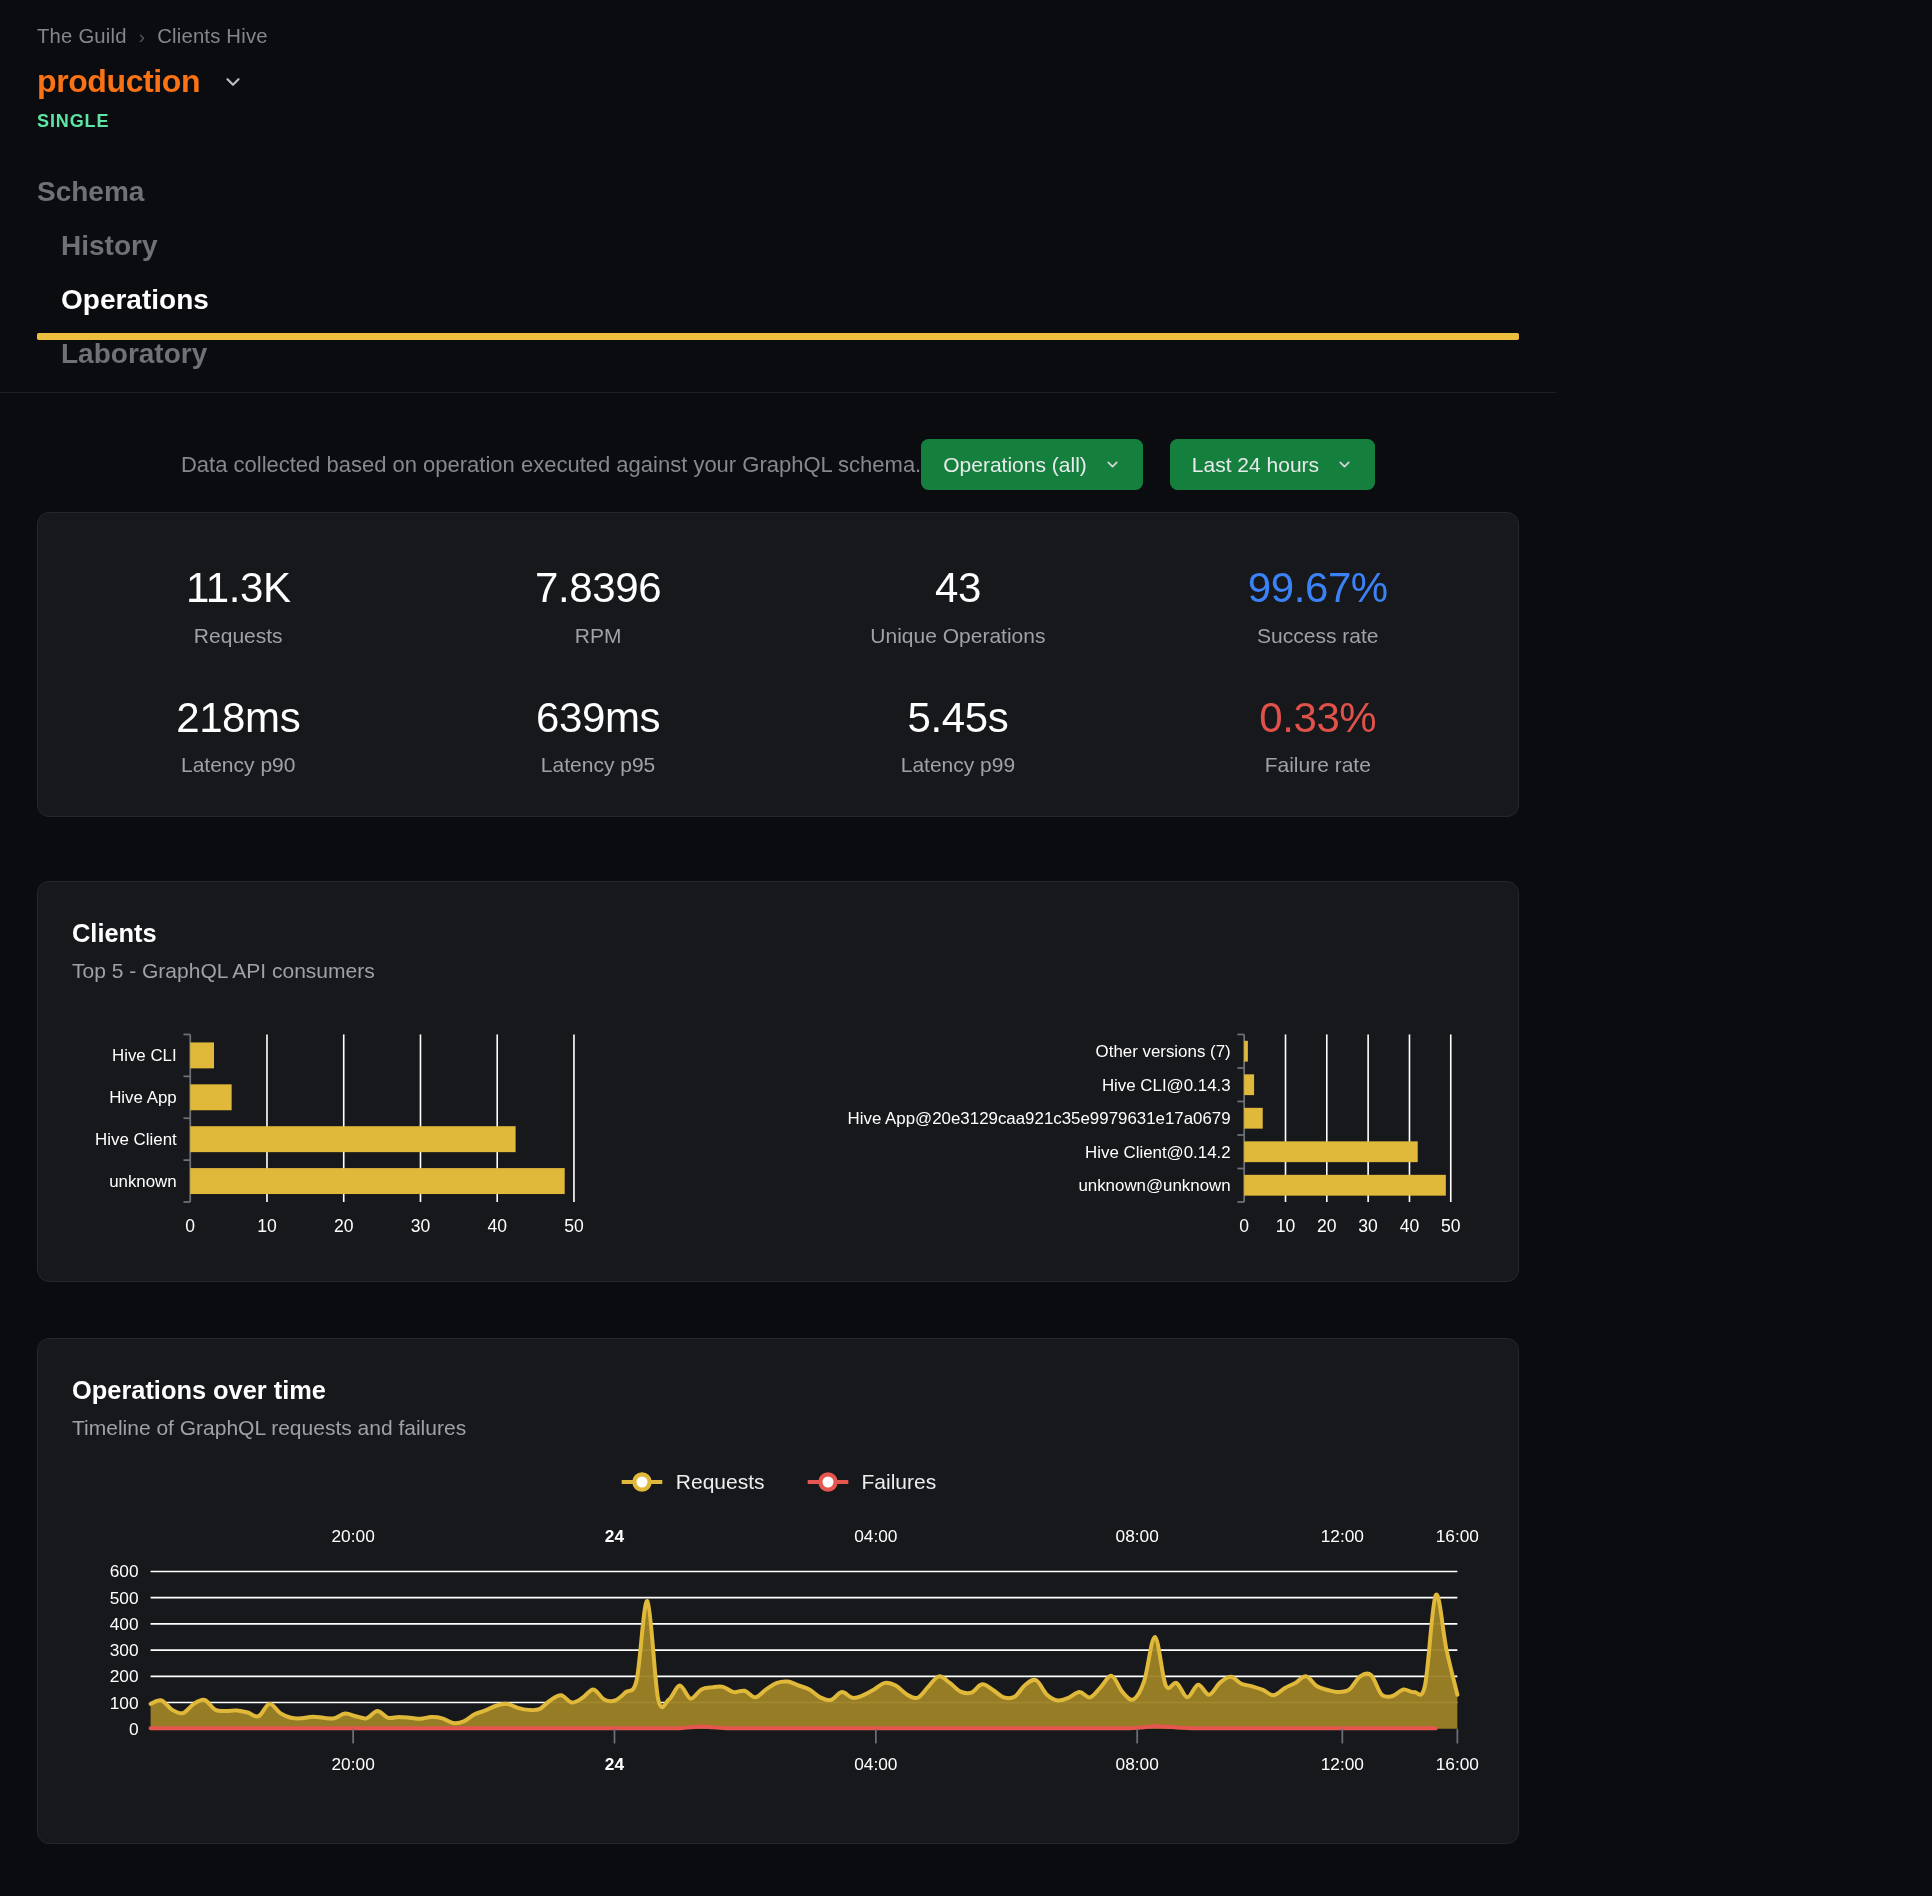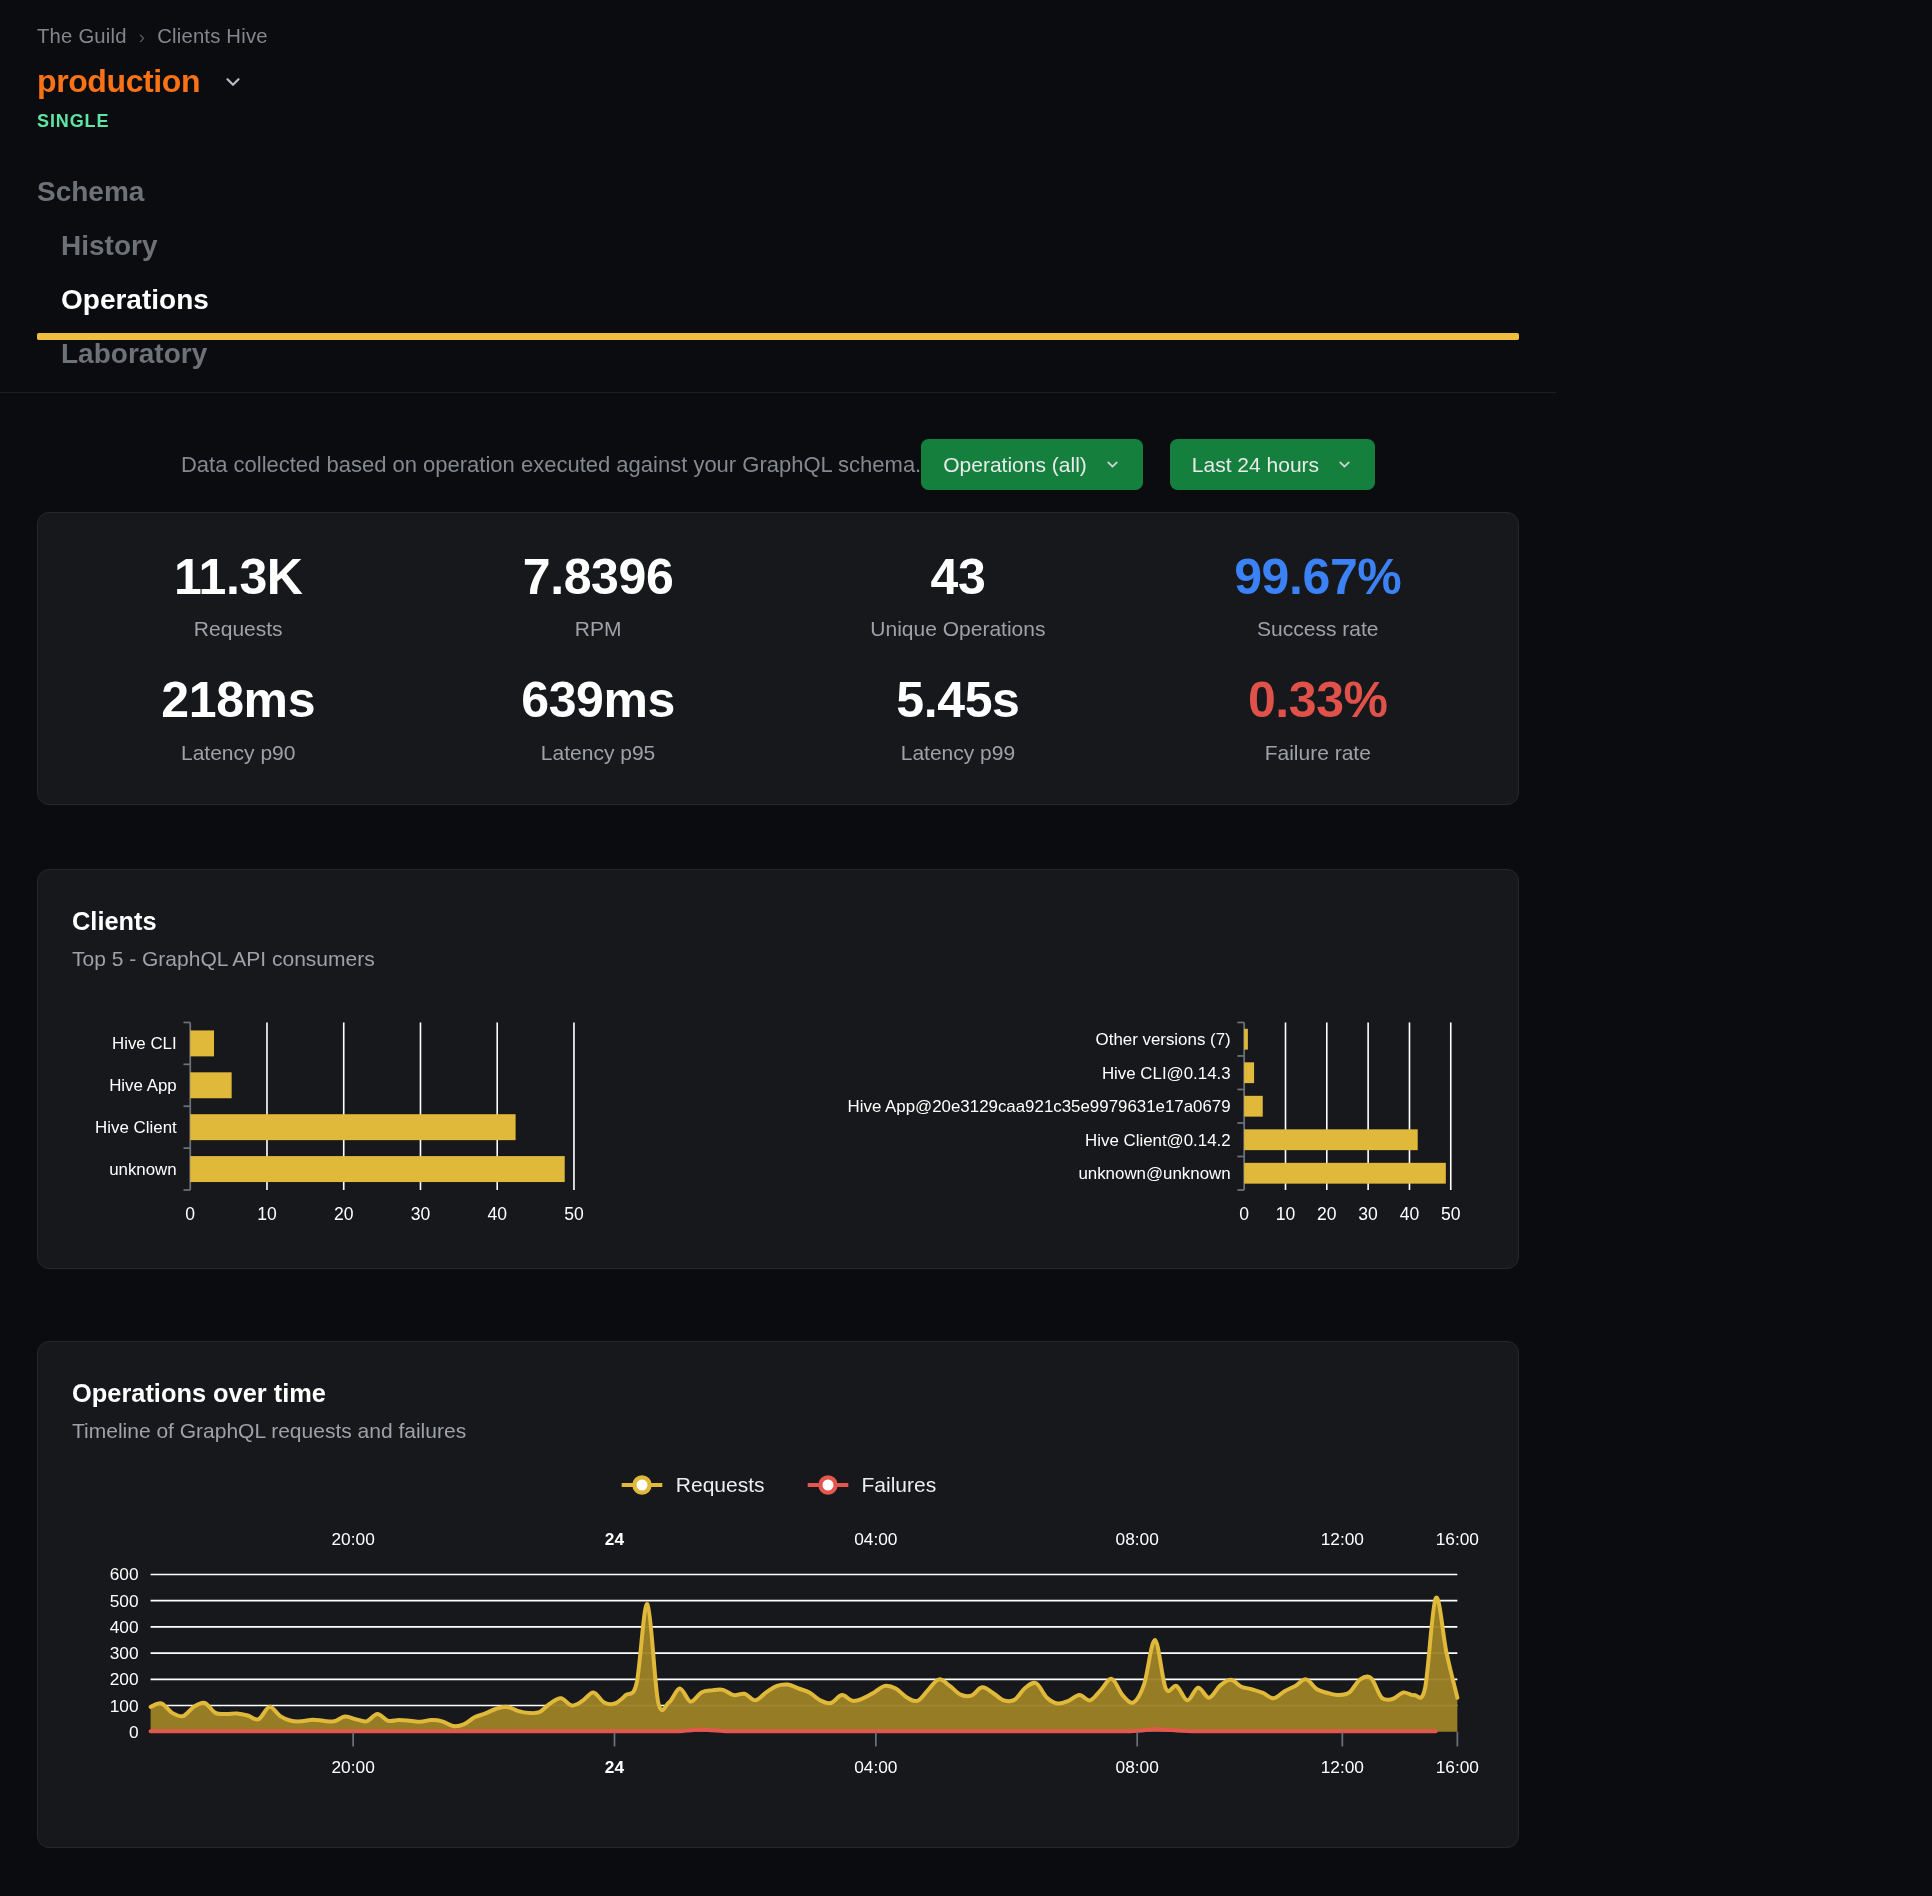--- a/index.html
+++ b/index.html
@@ -131,25 +131,26 @@
     margin-top: 22px;
     padding: 34px 20.3px 39px 20.3px;
   }
   .stats-grid {
     display: grid;
     grid-template-columns: repeat(4, 1fr);
     row-gap: 29px;
   }
   .stat { text-align: center; }
   .stat-value {
-    font-size: 50px;
-    font-weight: bold;
+    font-size: 42px;
+    font-weight: normal;
     color: #ffffff;
     line-height: 1.2;
     letter-spacing: -0.4px;
+    margin-top: 16px;
   }
   .stat-value.ok { color: #3b82f6; }
   .stat-value.bad { color: #e0514a; }
   .stat-label {
     margin-top: 10.2px;
     font-size: 21px;
     color: #9ea1a6;
   }
 
   
@@ -173,21 +174,21 @@
     grid-template-columns: 1fr 1fr;
     gap: 0;
   }
 
   
   .hbar-chart { position: relative; }
   .hbar-chart svg { display: block; width: 100%; height: auto; }
 
   
   .ops-card {
-    margin-top: 72px;
+    margin-top: 56px;
     padding: 37px 34px 51px 34px;
   }
   .legend {
     margin-top: 30.5px;
     display: flex;
     justify-content: center;
     align-items: center;
     gap: 41px;
   }
   .legend-item { display: flex; align-items: center; gap: 12px; }

